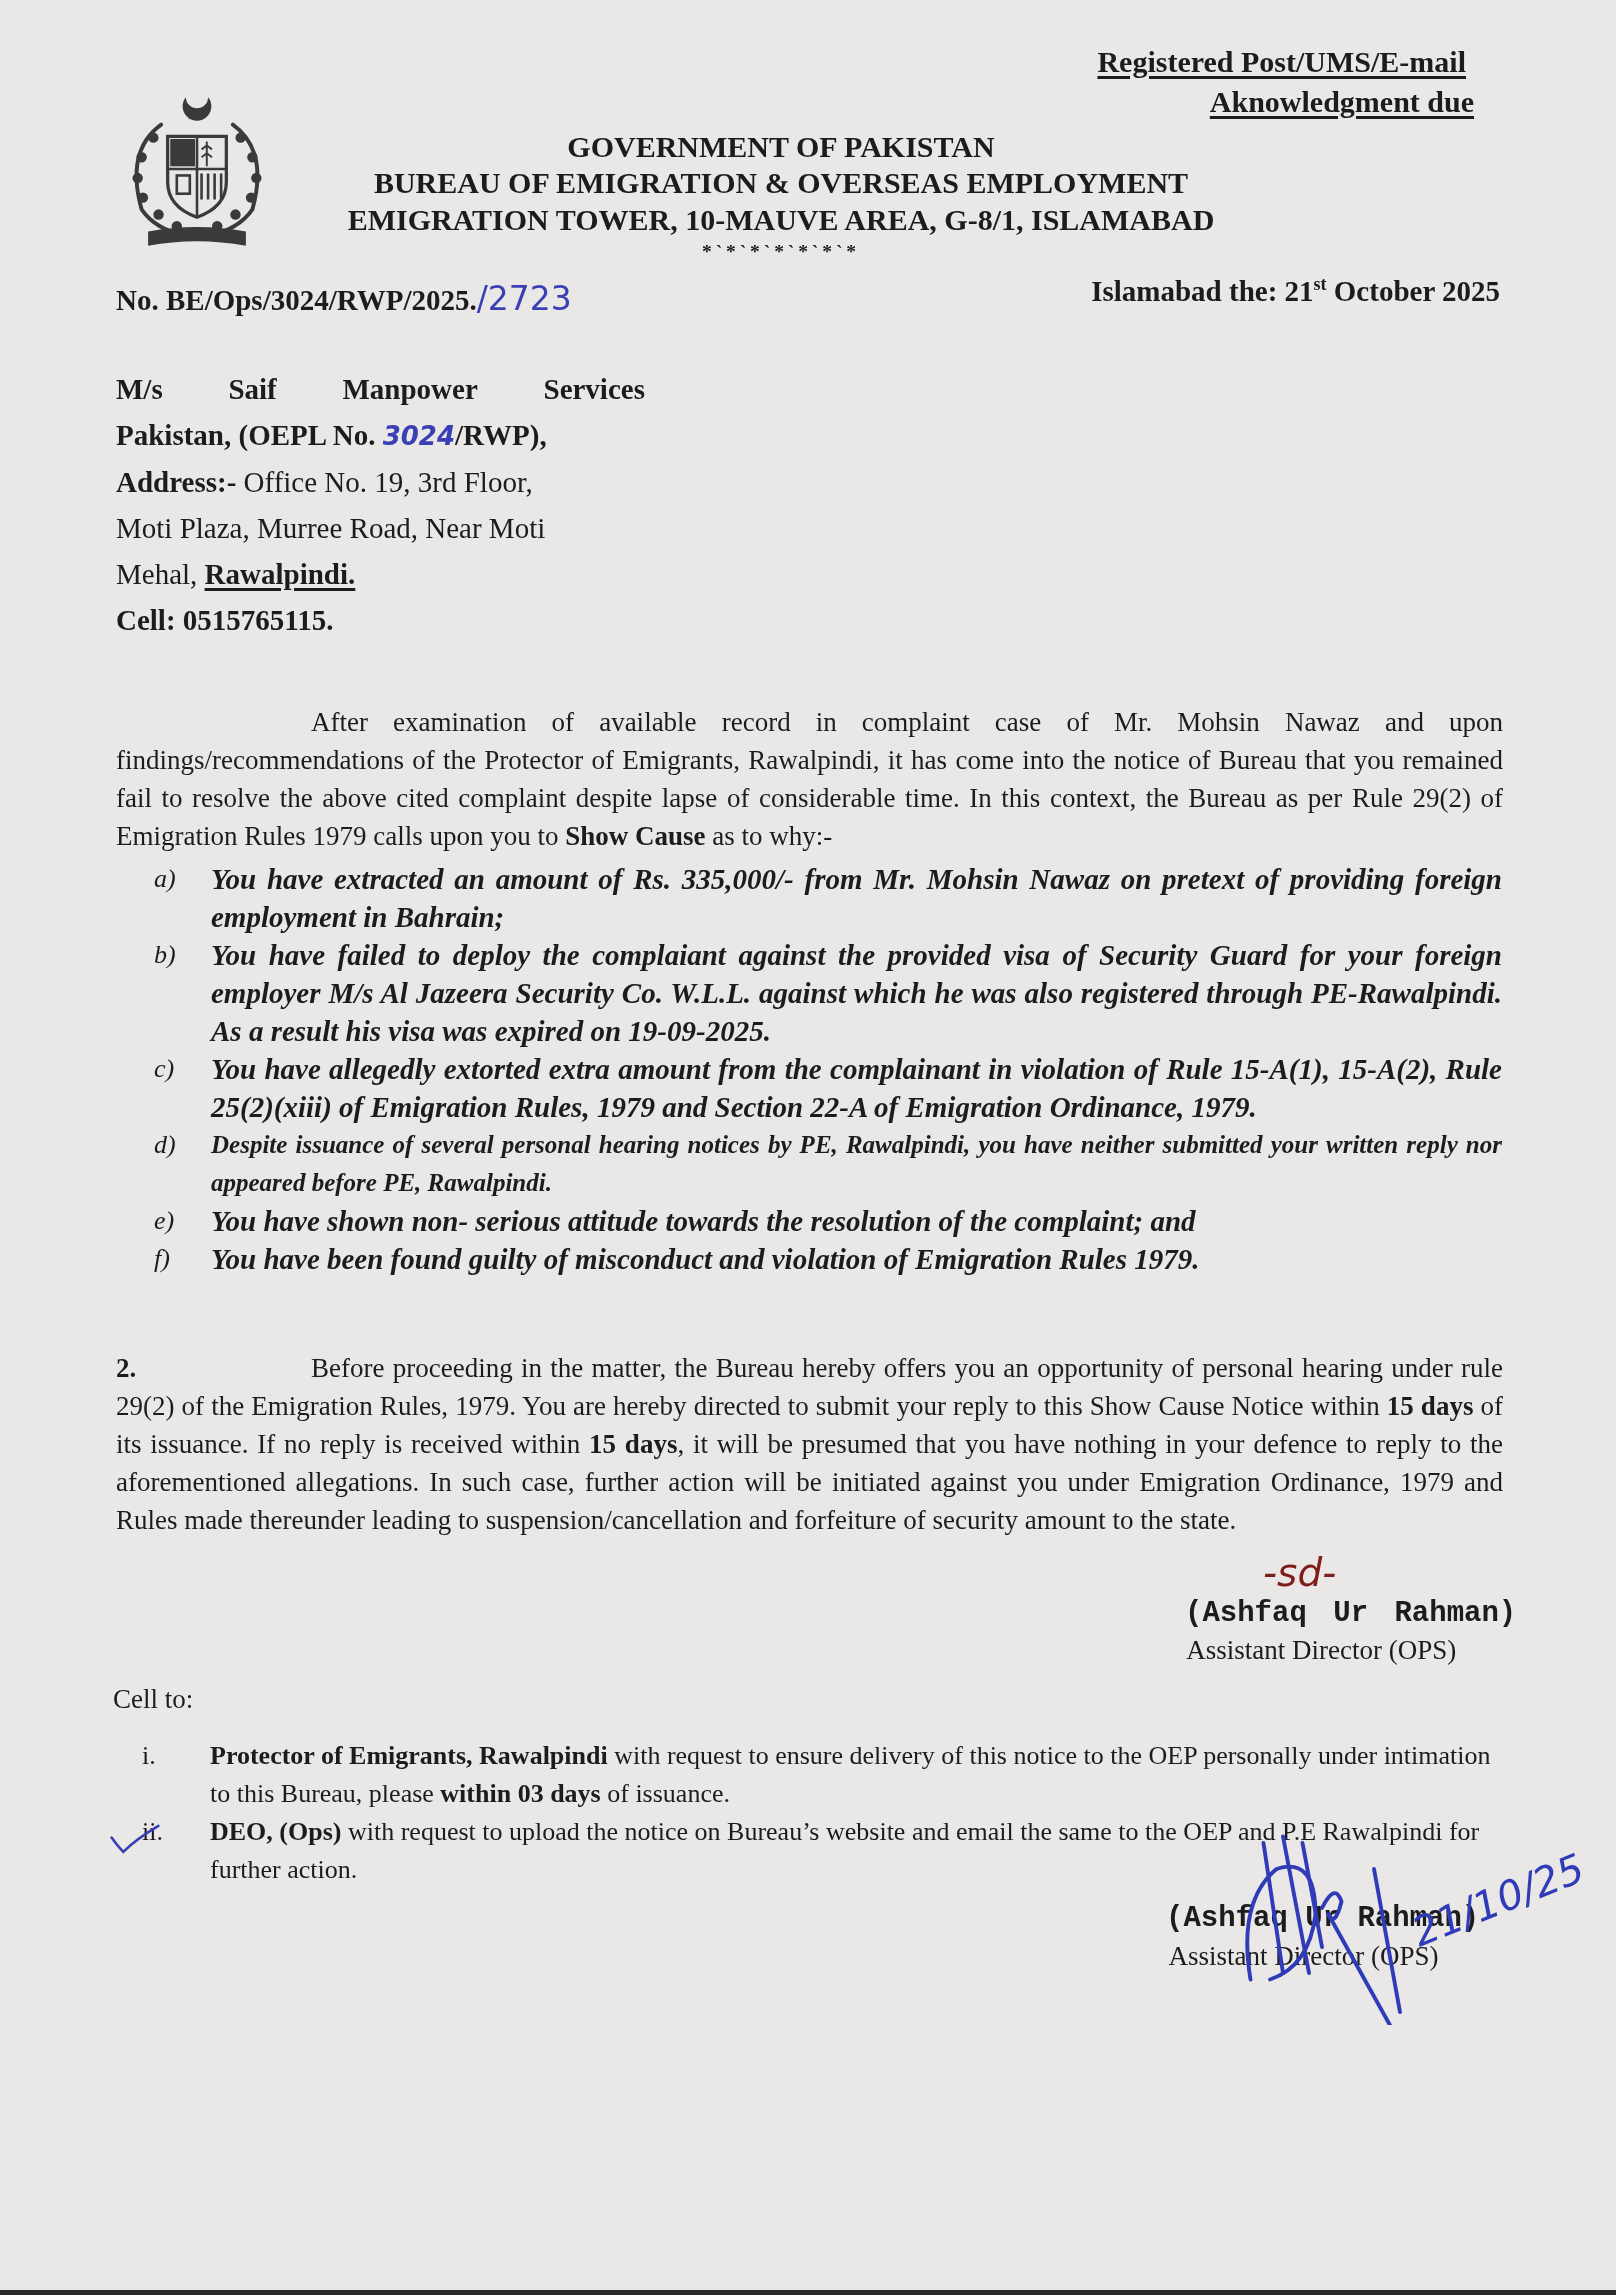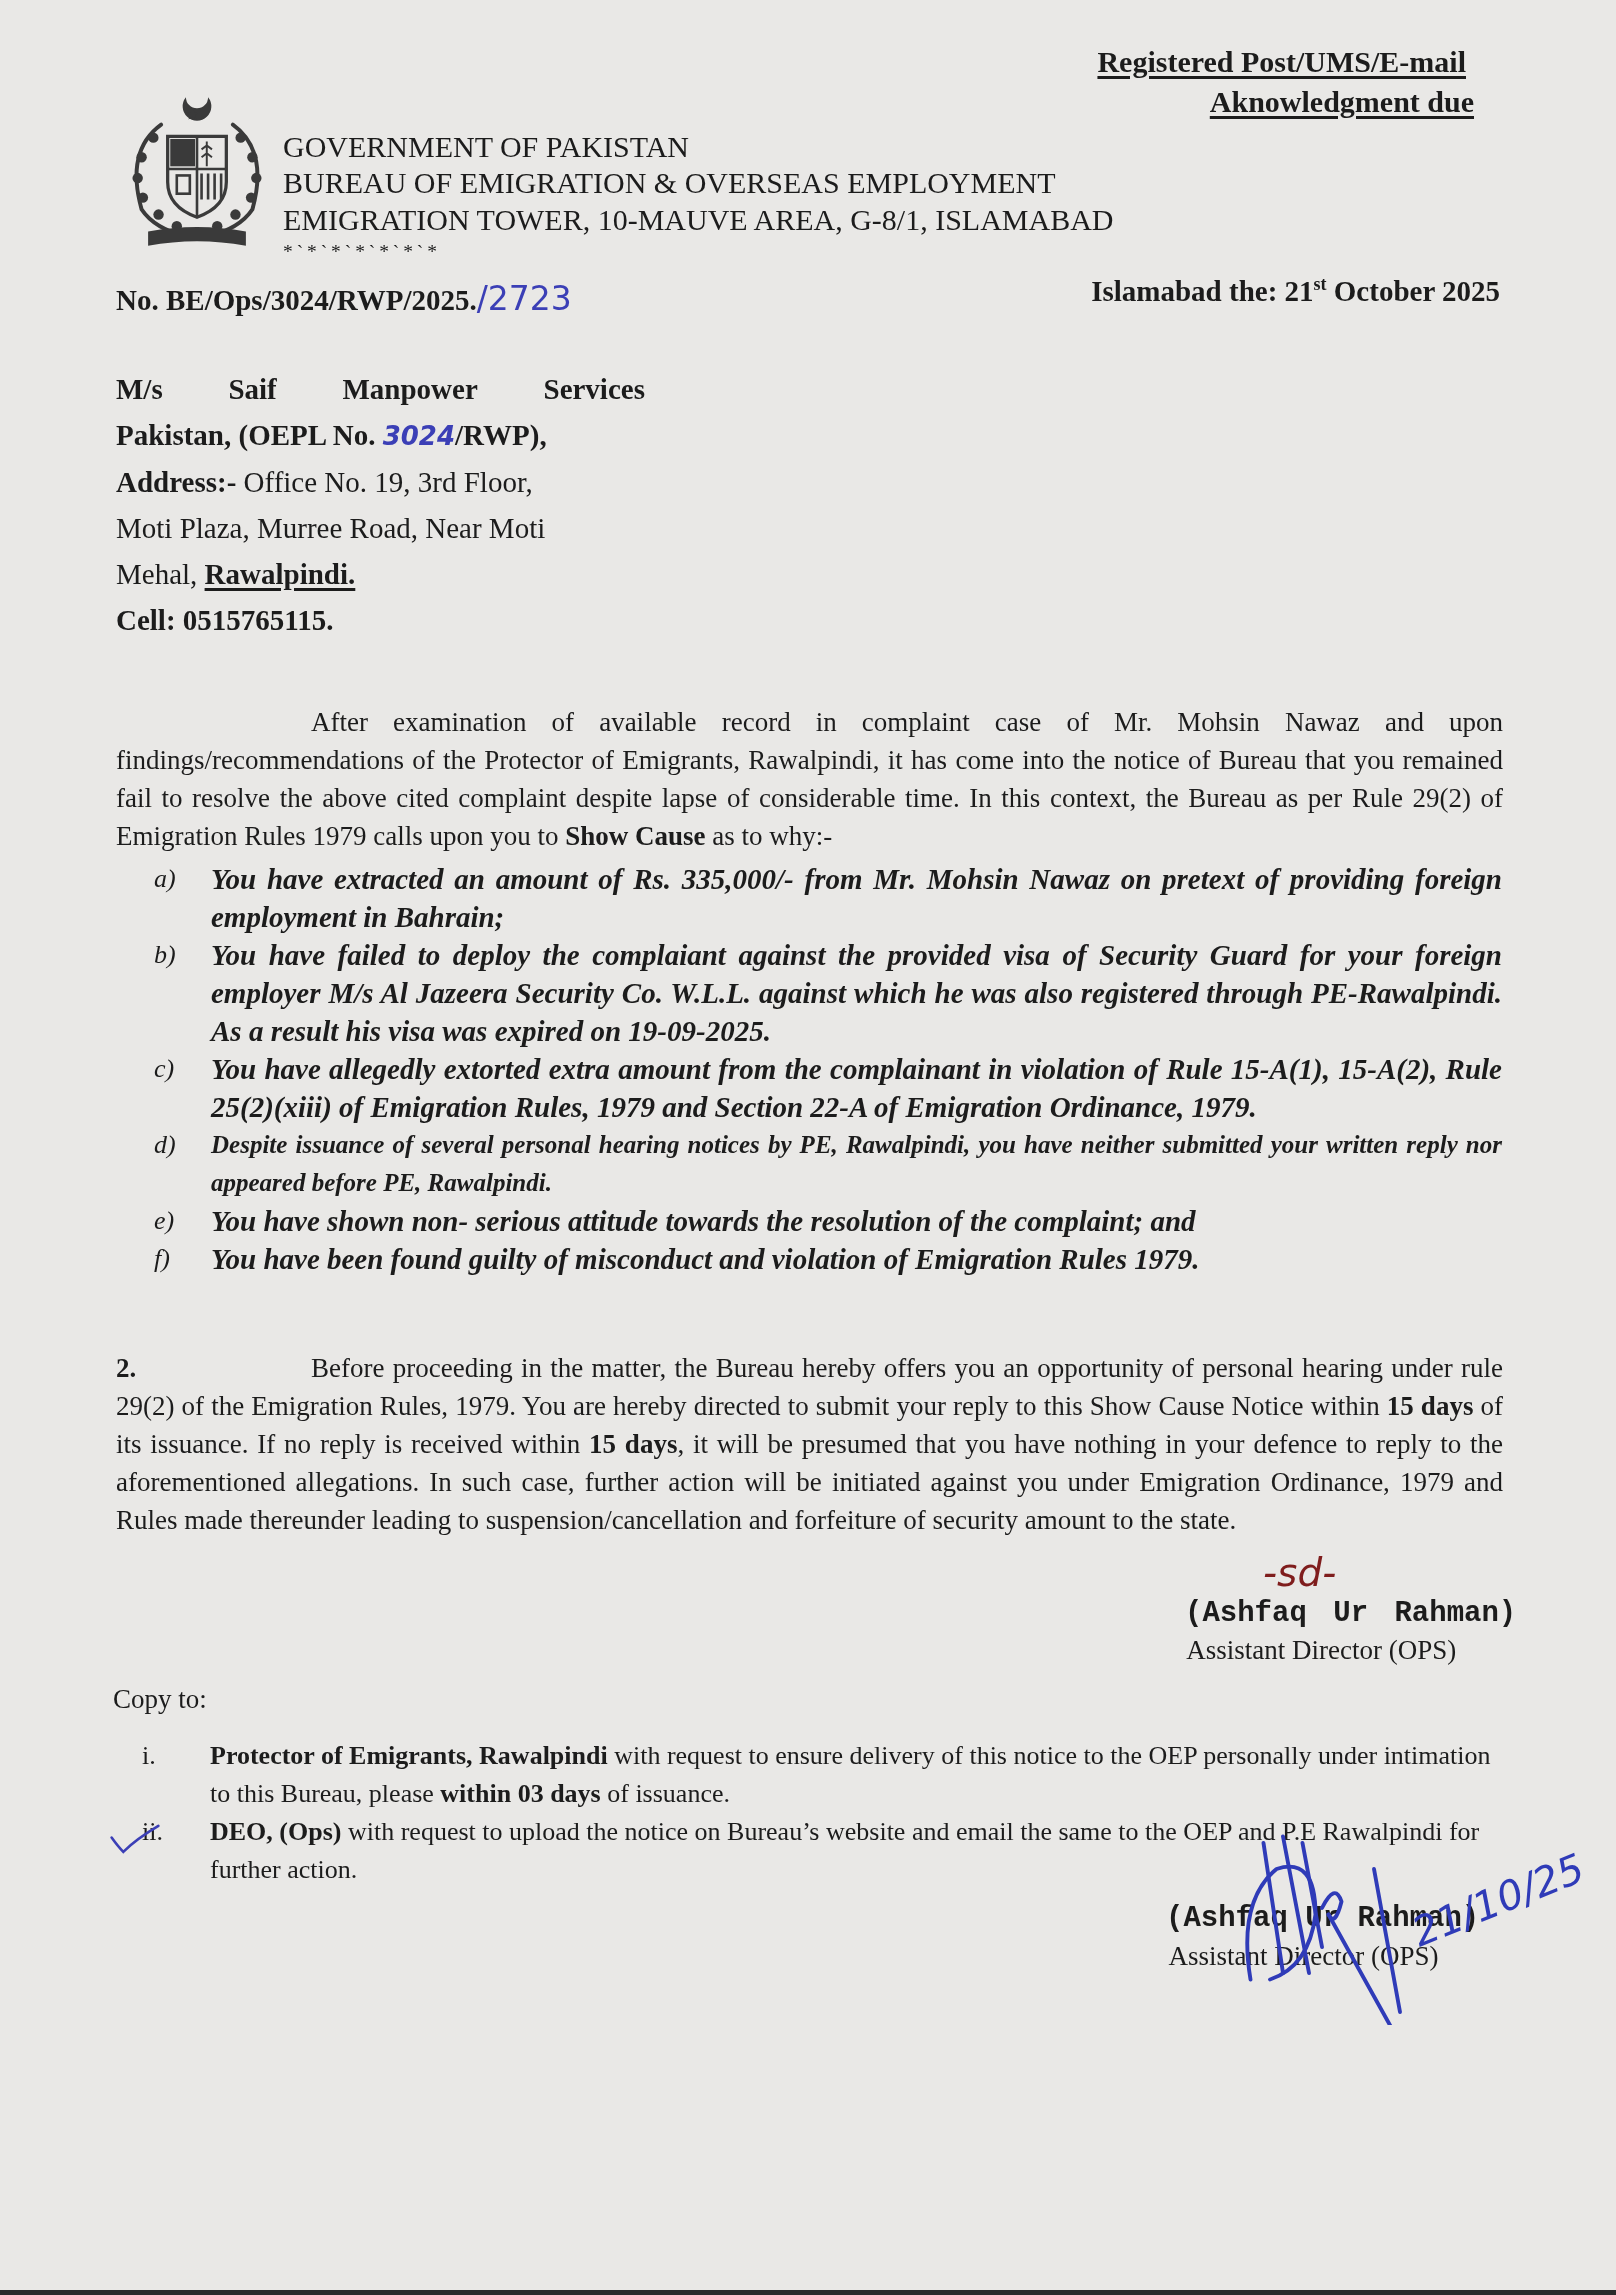--- a/index.html
+++ b/index.html
@@ -17,21 +17,21 @@
   .abs { position: absolute; }
   .bold { font-weight: bold; }
   .ul { text-decoration: underline; text-decoration-thickness: 2.6px; text-underline-offset: 3.9px; }
 
   .dispatch { right: 143px; text-align: right; font-size: 30px; font-weight: bold; line-height: 40px; }
   .dispatch.l1 { top: 42px; right: 150px; }
   .dispatch.l2 { top: 82px; right: 142px; }
 
   .emblem { left: 109px; top: 92px; width: 176px; height: 163px; }
 
-  .header { left: 283px; width: 1016px; font-weight: normal; font-size: 30px; line-height: 38px; }
+  .header { left: 273px; width: 1016px; text-align: center; font-weight: bold; font-size: 30px; line-height: 38px; }
   .stars { font-size: 19.5px; line-height: 22px; letter-spacing: 3.9px; }
 
   .refno { left: 116px; top: 279px; font-size: 29px; font-weight: bold; }
   .refno .hand { color: #3b3fb6; font-family: "DejaVu Sans", sans-serif; font-weight: normal; font-size: 33px; }
   .dateline { right: 116px; top: 274px; font-size: 29px; font-weight: bold; }
   .dateline sup { font-size: 18px; }
 
   .addressee { left: 116px; top: 366px; width: 529px; font-size: 29px; line-height: 46px; }
   .addressee .justify { display: flex; justify-content: space-between; font-weight: bold; }
   .addressee .hand { color: #3b3fb6; font-family: "DejaVu Sans", sans-serif; font-size: 26px; font-style: italic; }
@@ -170,21 +170,21 @@
   </div>
 
   <div class="abs body-text para2"><span class="num">2.</span><span>Before proceeding in the matter, the Bureau hereby offers you an opportunity of personal hearing under rule 29(2) of the Emigration Rules, 1979. You are hereby directed to submit your reply to this Show Cause Notice within </span><b>15 days</b><span> of its issuance. If no reply is received within </span><b>15 days</b><span>, it will be presumed that you have nothing in your defence to reply to the aforementioned allegations. In such case, further action will be initiated against you under Emigration Ordinance, 1979 and Rules made thereunder leading to suspension/cancellation and forfeiture of security amount to the state.</span></div>
 
   <div class="abs sign1">
     <span class="sd">-sd-</span>
     <span class="sig-name">(Ashfaq Ur Rahman)</span>
     <span class="sig-title">Assistant Director (OPS)</span>
   </div>
 
-  <div class="abs copyto">Copy to:</div>
+  <div class="abs copyto">Cell to:</div>
   <div class="abs copies">
     <div class="copy">
         <span class="num">i.</span>
         <span class="text"><b>Protector of Emigrants, Rawalpindi</b><span> with request to ensure delivery of this notice to the OEP personally under intimation to this Bureau, please </span><b>within 03 days</b><span> of issuance.</span></span>
       </div>
     <div class="copy">
         <span class="num">ii.</span>
         <span class="text"><b>DEO, (Ops)</b><span> with request to upload the notice on Bureau’s website and email the same to the OEP and P.E Rawalpindi for further action.</span></span>
       </div>
   </div>

